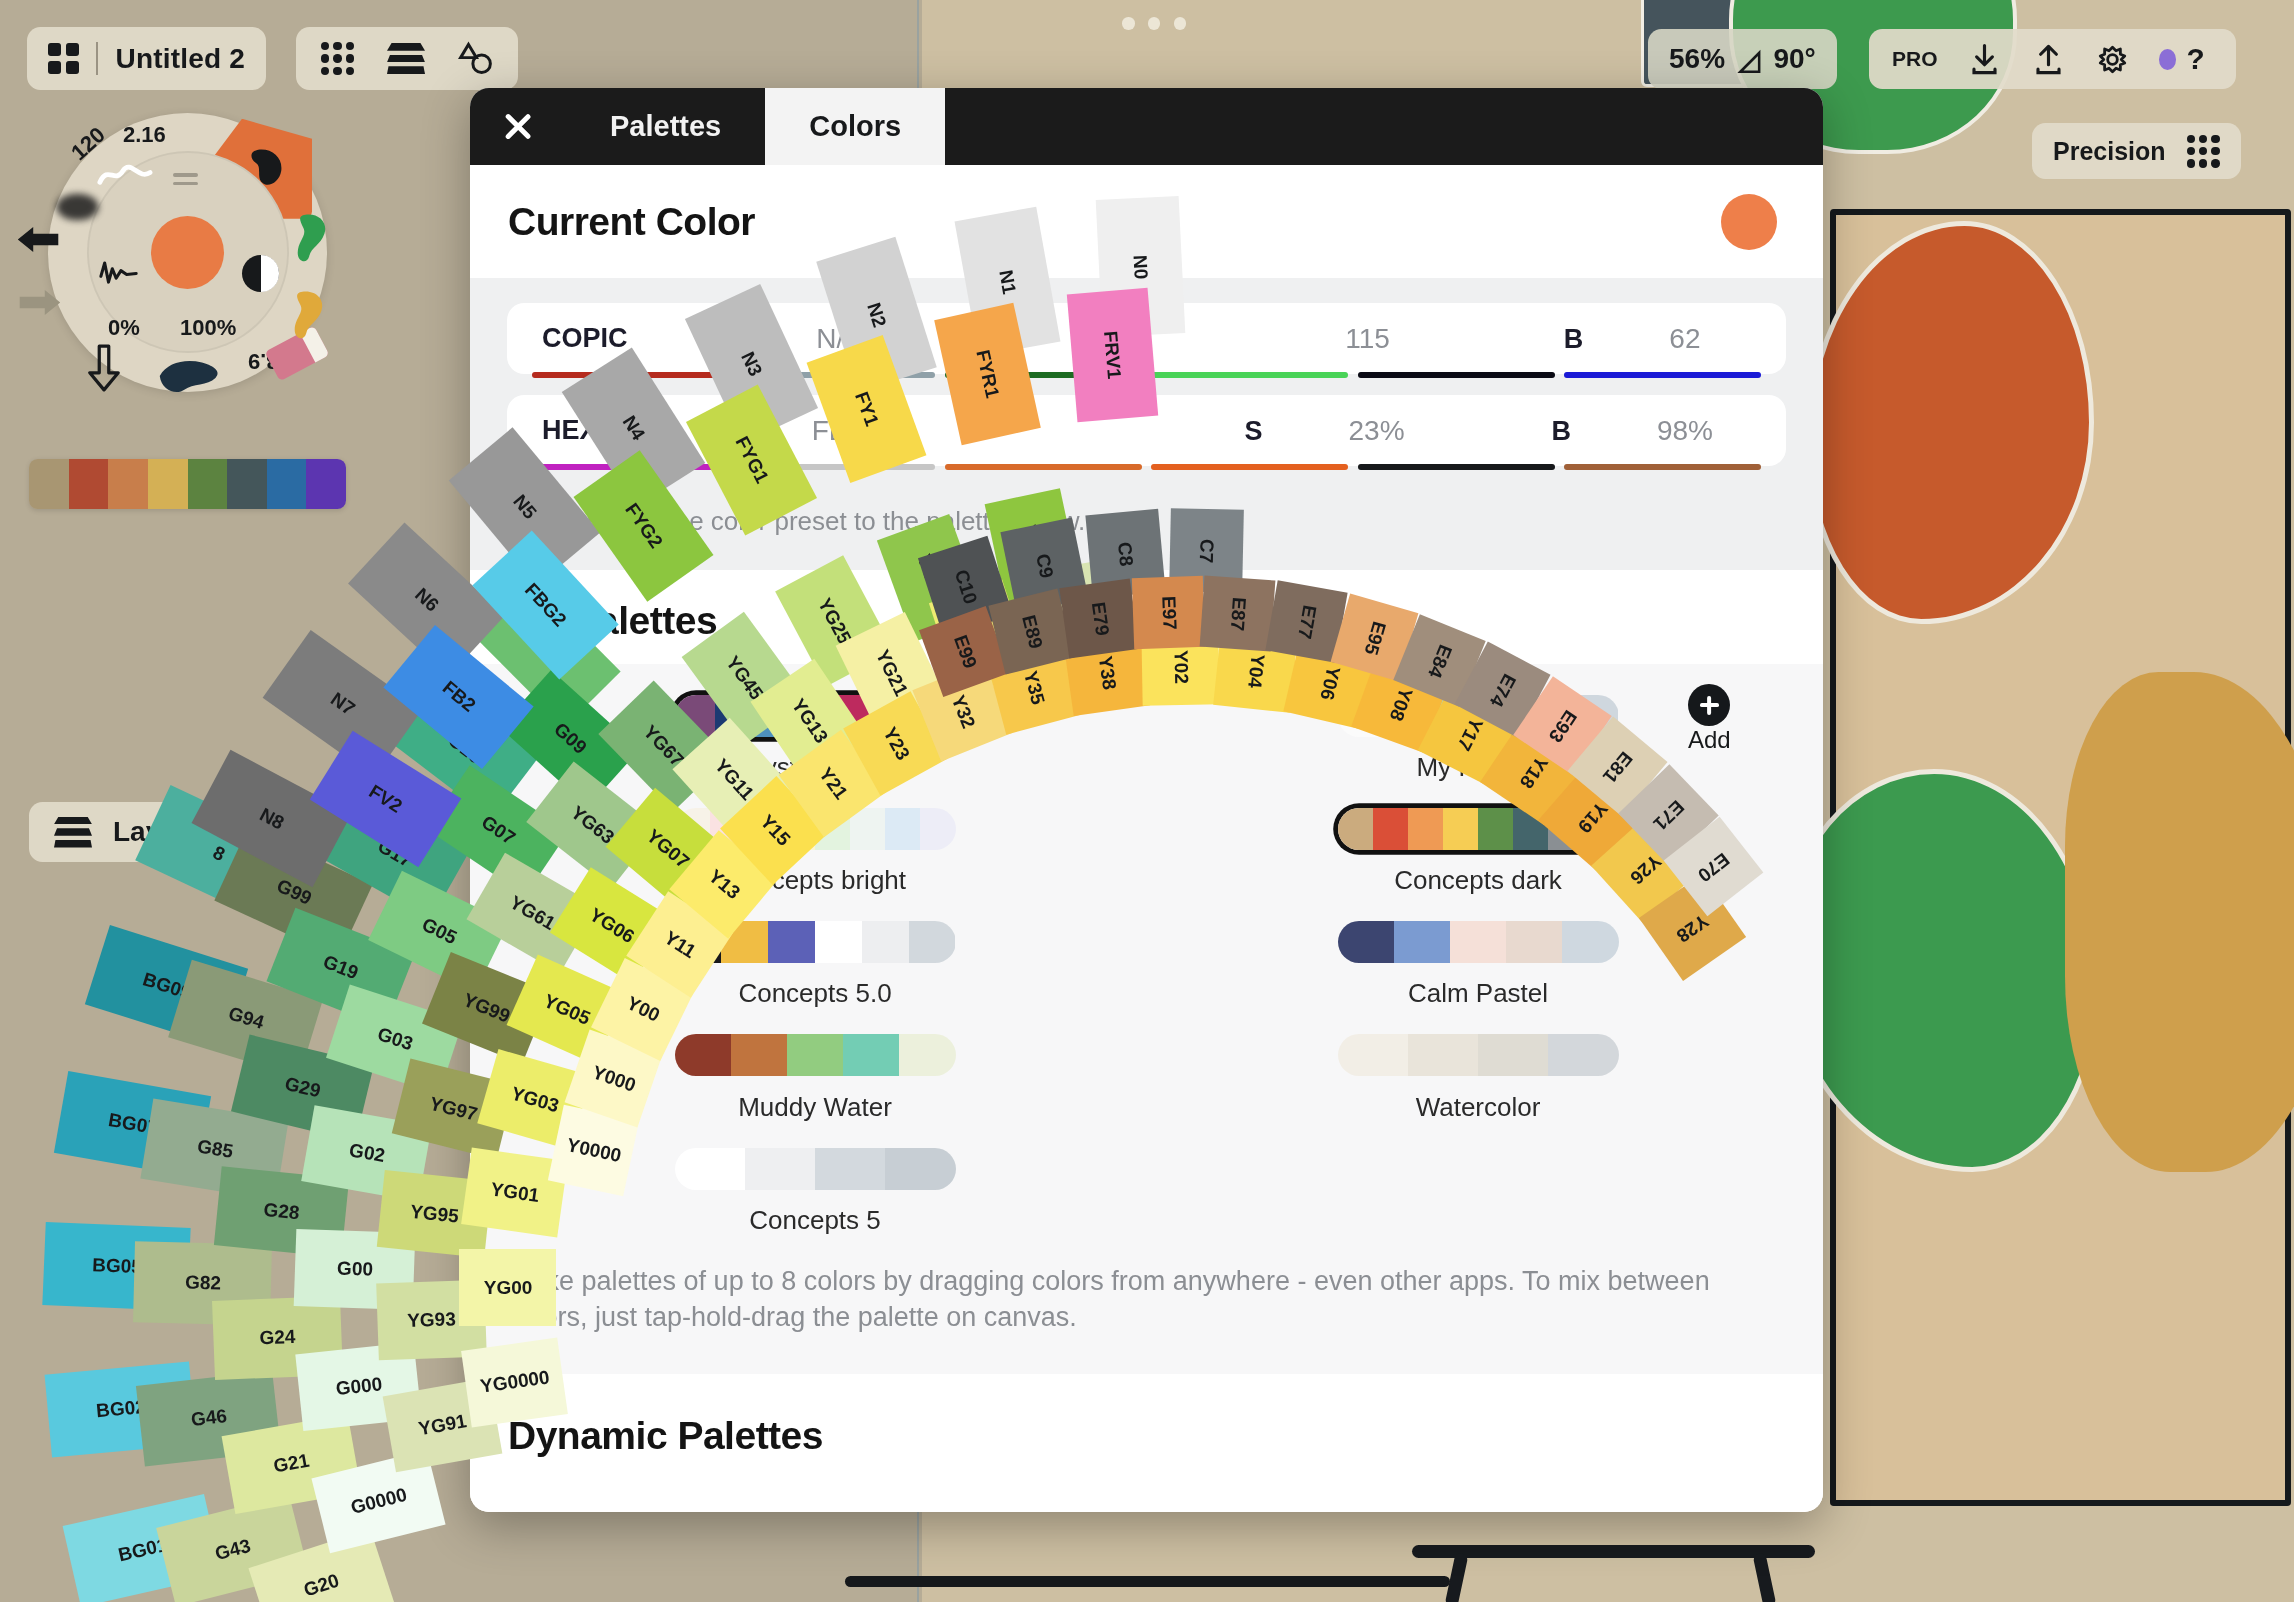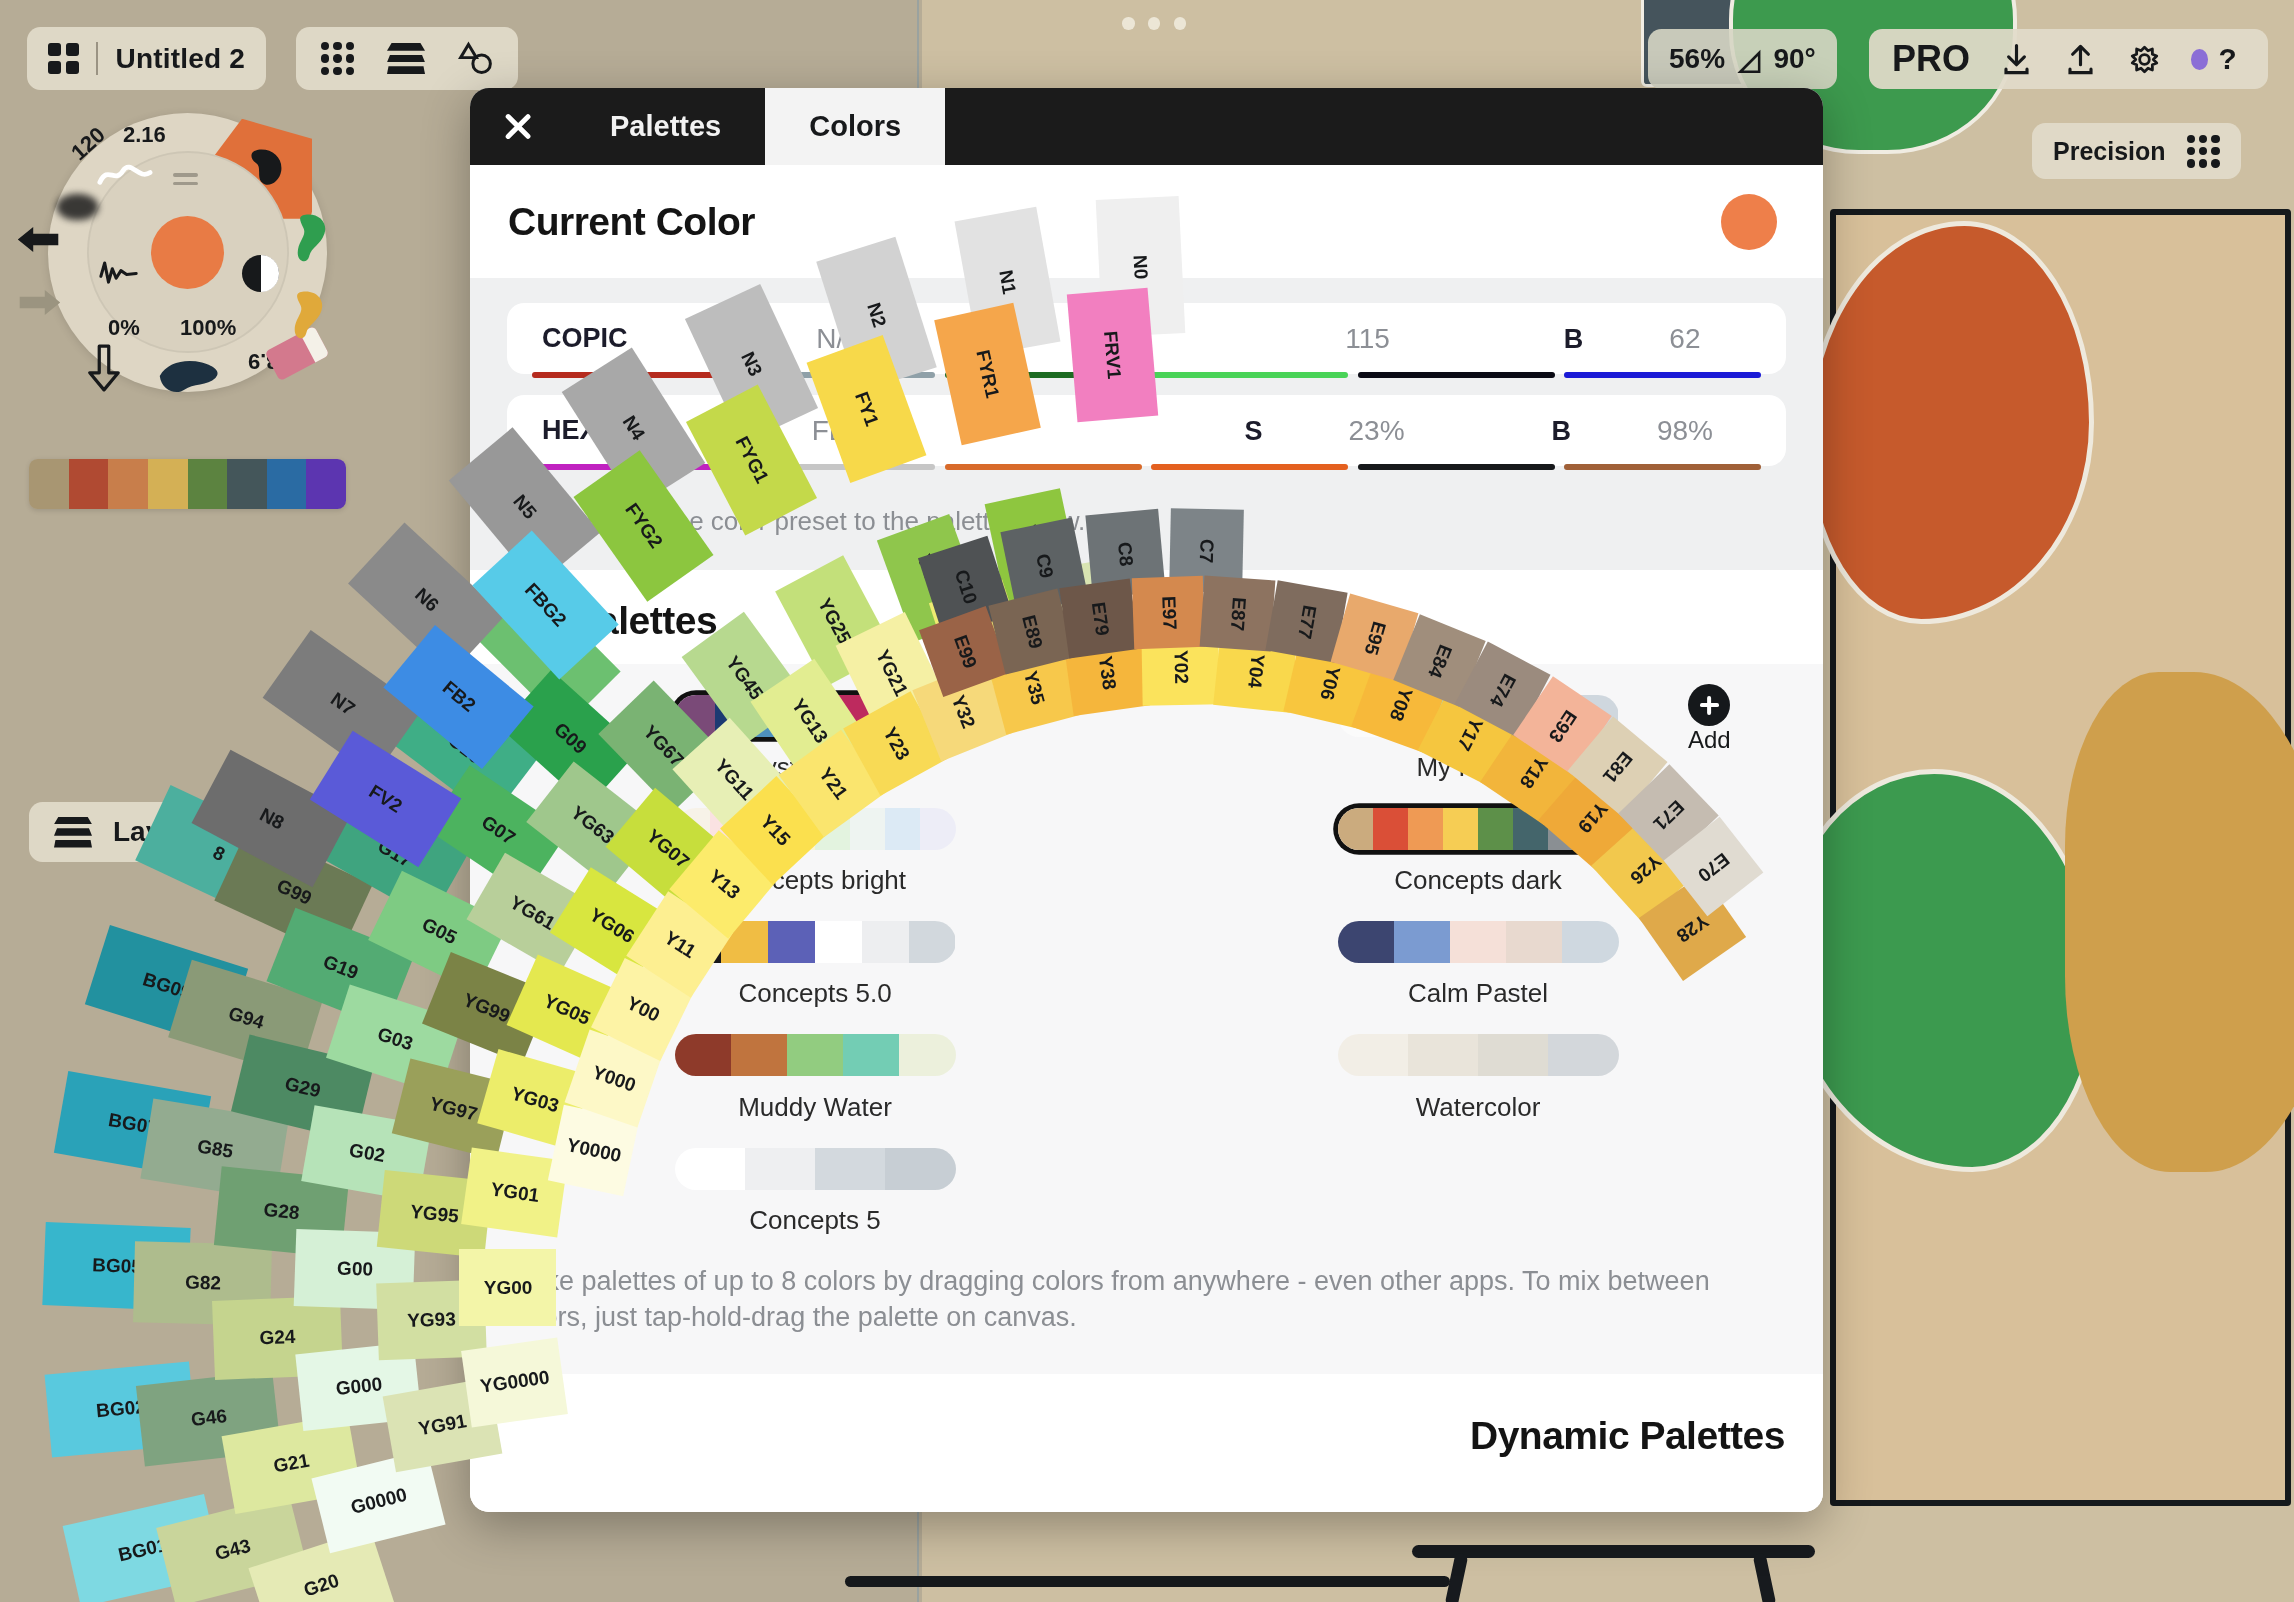--- a/index.html
+++ b/index.html
@@ -74,21 +74,21 @@
   .layers-glyph i:nth-child(1){ clip-path:polygon(12% 0,88% 0,100% 100%,0 100%); }
   .layers-glyph i:nth-child(2){ clip-path:polygon(8% 0,92% 0,100% 100%,0 100%); }
   .layers-glyph i:nth-child(3){ clip-path:polygon(4% 0,96% 0,100% 100%,0 100%); }
 
   
   #zoom-pill { left:1648px; top:29px; height:60px; padding:0 21px; gap:13.4px; background:rgba(214,214,196,.9); }
   #zoom-pill span { font-size:28px; font-weight:700; color:#17191b; }
   .angle-mark { font-size:19px; color:#17191b; }
 
   #actions-pill { left:1869px; top:29px; height:60px; padding:0 23px; gap:29px; background:rgba(226,219,202,.92); }
-  #actions-pill .lbl { font-size:36px; font-weight:700; color:#17191b; }
+  #actions-pill .lbl { font-size:21px; font-weight:700; color:#17191b; }
   .ic { width:35px; height:35px; display:block; }
   .help-dot { width:17.3px; height:21px; border-radius:50%; background:#8b6ed6; display:inline-block; margin-right:1.9px; }
 
   #precision-pill { left:2032px; top:123px; height:56px; padding:0 21px; gap:21px; background:rgba(226,219,202,.92); }
   #precision-pill .lbl { font-size:25px; font-weight:700; color:#17191b; }
 
   
   #tool-wheel { position:absolute; left:29px; top:113px; width:317px; height:307px; }
   .wheel-outer {
     position:absolute; left:19px; top:0px; width:279px; height:279px;
@@ -204,21 +204,21 @@
   }
   .pal-cell { display:flex; flex-direction:column; align-items:center; padding:11.5px 0 3.8px; }
   .pal-bar { width:281px; height:42px; border-radius:21px; overflow:hidden; display:flex; }
   .pal-bar.selected { box-shadow:0 0 0 4.8px #111; }
   .pal-bar div { flex:1; }
   .pal-label { margin-top:15.4px; font-size:26px; color:#2a2a2a; }
 
   #palette-help { background:#f7f7f8; padding:13.4px 38px 38px; }
   #palette-help p { font-size:27px; color:#8b8e93; line-height:1.35; }
 
-  #dynamic-head { background:#fff; padding:40px 38px 29px;text-align:right; }
+  #dynamic-head { background:#fff; padding:40px 38px 29px; }
   #dynamic-head h2 { font-size:39px; font-weight:700; color:#141414; letter-spacing:-0.5px; }
 
   
   #add-color-btn { position:absolute; left:1688px; top:684px; z-index:60; text-align:center; }
   #add-color-btn .circ { width:42px; height:42px; border-radius:50%; background:#15181b; position:relative; margin:0 auto; }
   #add-color-btn .circ:before,#add-color-btn .circ:after{content:"";position:absolute;background:#fff;border-radius:1.9px;}
   #add-color-btn .circ:before{left:50%;top:11.5px;transform:translateX(-50%);width:3.8px;height:19px;}
   #add-color-btn .circ:after{top:50%;left:11.5px;transform:translateY(-50%);height:3.8px;width:19px;}
   #add-color-btn .lbl { font-size:24px; color:#17191b; margin-top:0; }
 </style>

